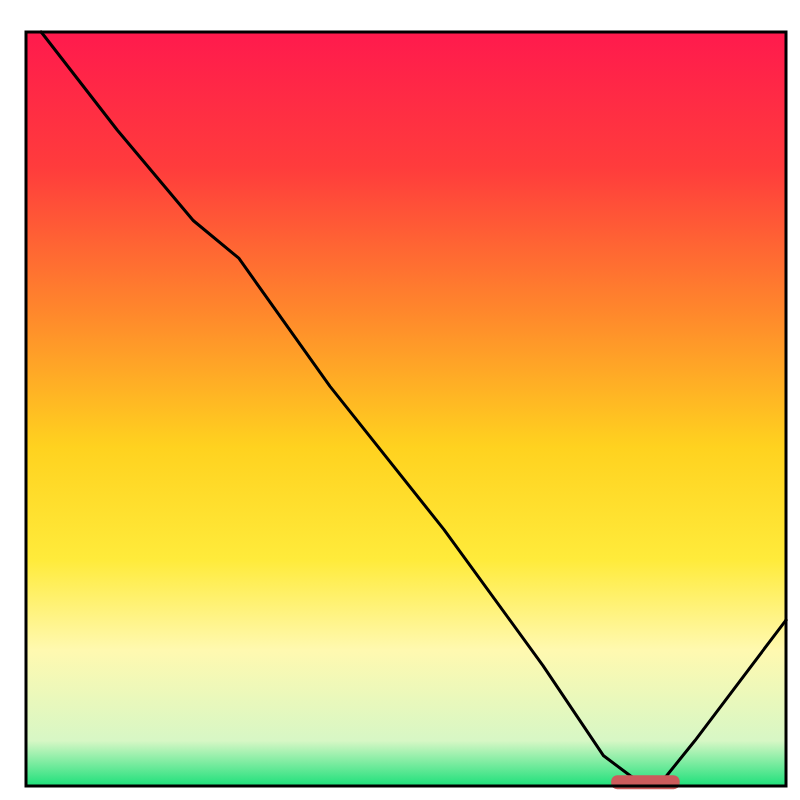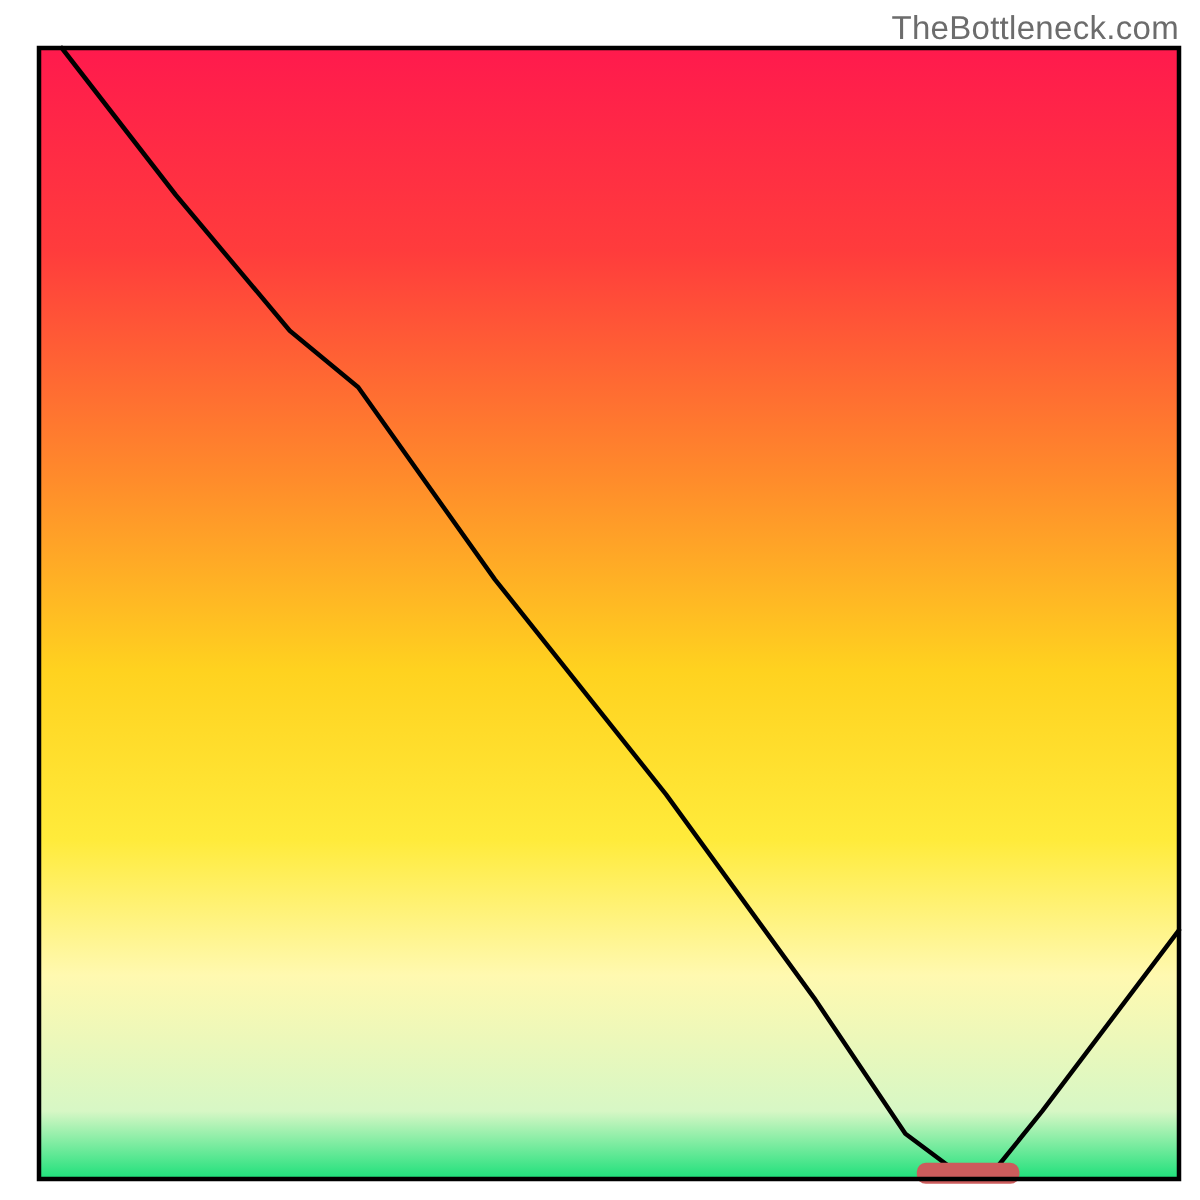--- a/index.html
+++ b/index.html
@@ -29,21 +29,20 @@
   svg.chart {
     position: absolute;
     top: 0;
     left: 0;
   }
 </style>
 </head>
 <body>
 
 <div class="wrap">
-  <div class="watermark">TheBottleneck.com</div>
 
   <svg class="chart" viewBox="0 0 800 800" width="800" height="800">
     <defs>
       <linearGradient id="bg-grad" x1="0" y1="0" x2="0" y2="1">
           <stop offset="0%" stop-color="#ff1a4d"></stop>
           <stop offset="18%" stop-color="#ff3c3c"></stop>
           <stop offset="38%" stop-color="#ff8b2b"></stop>
           <stop offset="55%" stop-color="#ffd21f"></stop>
           <stop offset="70%" stop-color="#ffeb3b"></stop>
           <stop offset="82%" stop-color="#fff9b0"></stop>

